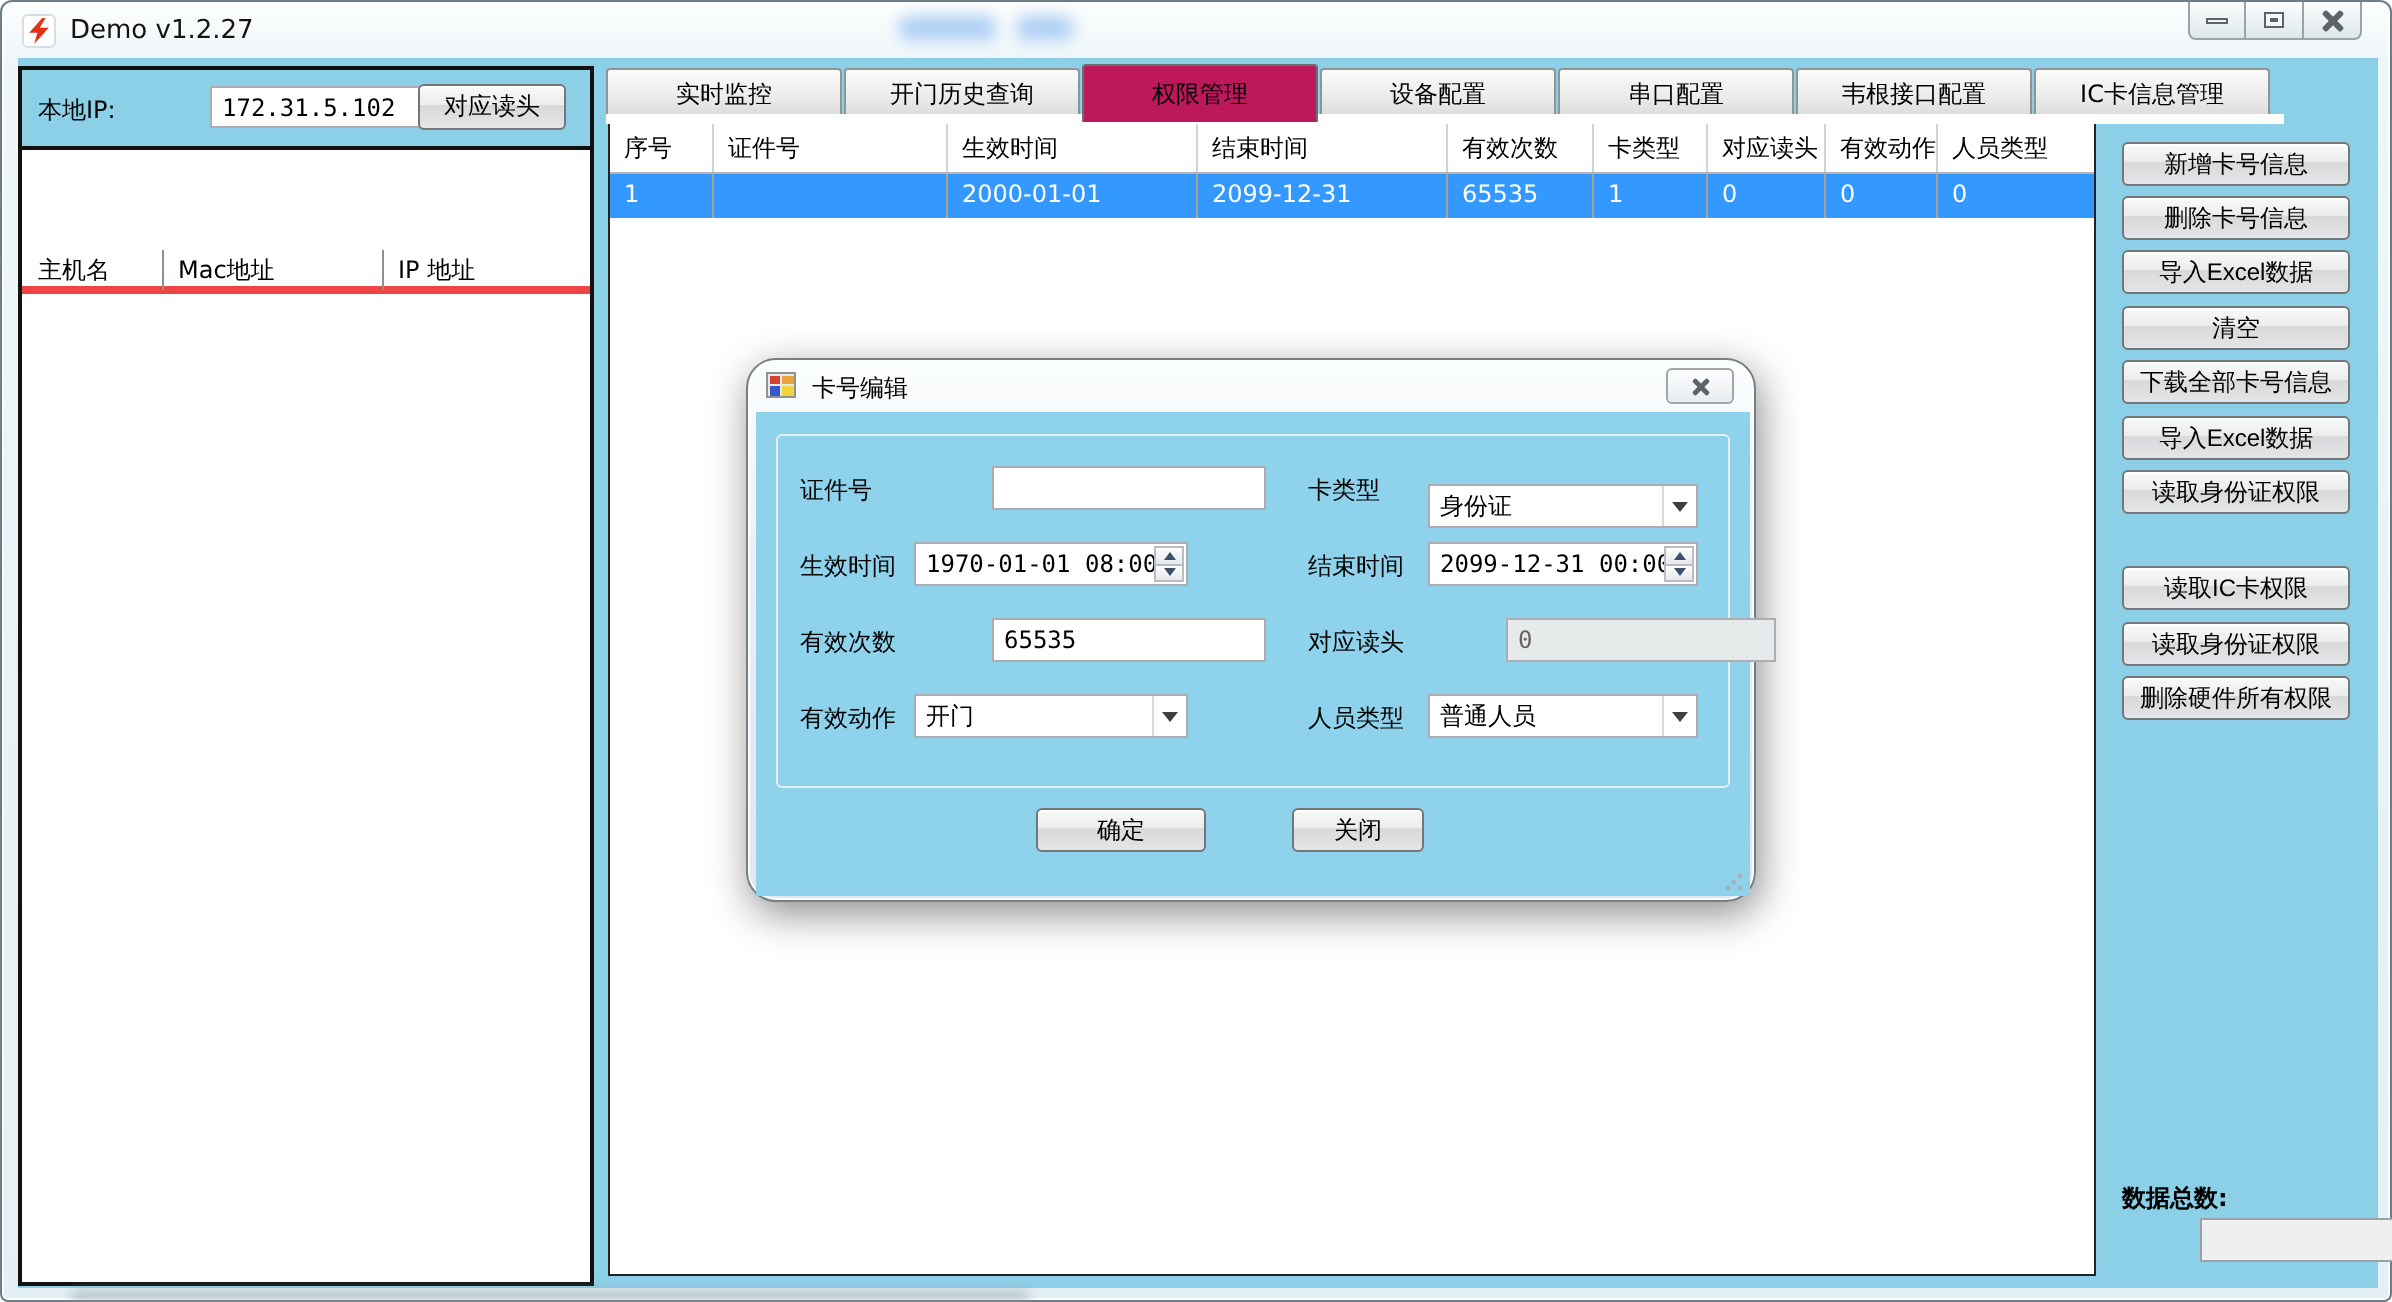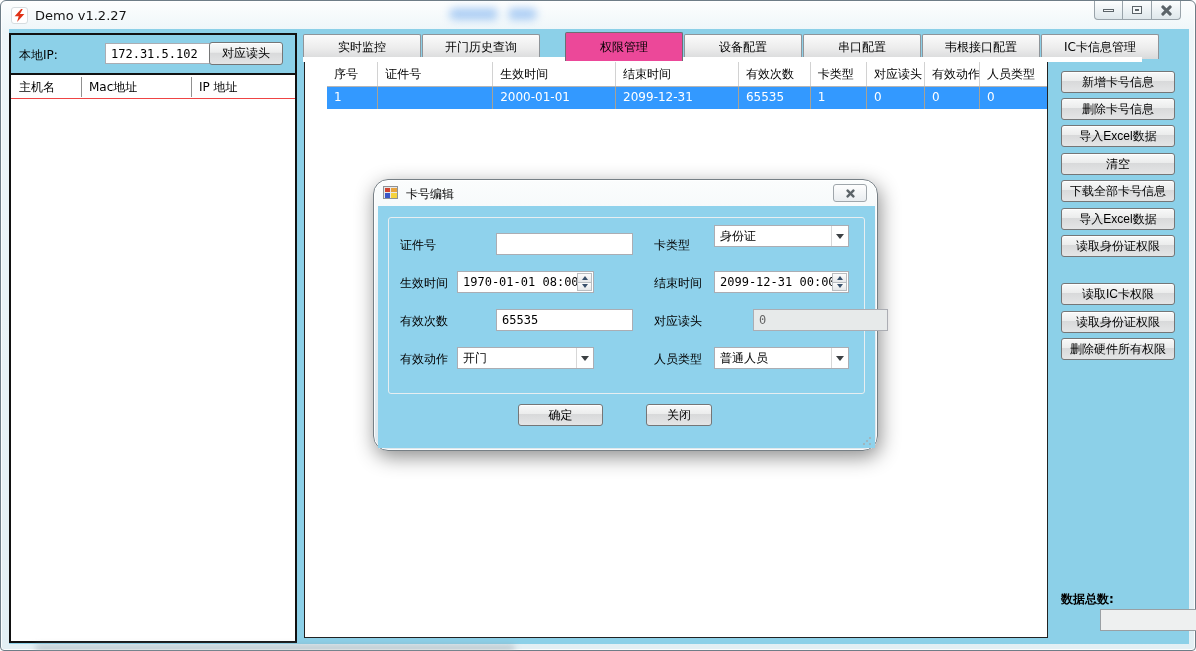--- a/index.html
+++ b/index.html
@@ -35,40 +35,40 @@
 
   
   .client { position:absolute; left:8px; top:28px; width:1180px; height:615px; background:#8CD0E8; }
 
   
   .left-panel { position:absolute; left:0; top:4px; width:288px; height:610px; border:2px solid #111; background:#8CD0E8; }
   .lp-label { position:absolute; left:8px; top:12px; }
   .lp-ip { position:absolute; left:55px; top:8px; width:122px; height:21px; border:1px solid #abadb3; background:#fff; font:12px "DejaVu Sans Mono",monospace; padding:0 5px; }
   .lp-search { position:absolute; left:198px; top:7px; width:74px; height:23px; }
   .lp-list { position:absolute; left:0; top:38px; right:0; bottom:0; background:#fff; border-top:2px solid #111; }
-  .lp-header { position:relative; height:24px; border-bottom:1px solid #ef4444; }
+  .lp-header { position:relative; height:24px; border-bottom:4px solid #ef4444;margin-top:48px; }
   .lp-h { position:absolute; top:4px; }
   .lp-h1 { left:8px; } .lp-h2 { left:78px; } .lp-h3 { left:188px; }
   .lp-sep { position:absolute; top:2px; width:1px; height:20px; background:#909090; }
   .lp-s1 { left:70px; } .lp-s2 { left:180px; }
 
   
   .btn7 { border:1px solid #757677; border-radius:3px; color:#000; font-size:12px; text-align:center;
     background:linear-gradient(#f8f9f9, #ebecec 45%, #d8d9da 46%, #e4e5e6);
     box-shadow:inset 0 1px 0 rgba(255,255,255,.9); display:flex; align-items:center; justify-content:center; cursor:default; }
 
   
   .tabs { position:absolute; left:294px; top:5px; display:flex; gap:1px; height:25px; }
   .tab { width:118px; height:25px; border:1px solid #8f9499; border-bottom:none; border-radius:2px 2px 0 0;
     background:linear-gradient(#fbfbfb,#ececec 55%,#d9dadb); display:flex; align-items:center; justify-content:center; }
-  .tab.active { height:29px; margin-top:-2px; background:#ec4899; border:1px solid #6a6f74; border-bottom:none; z-index:3;margin-left:24px; }
+  .tab.active { height:29px; margin-top:-2px; background:#be185d; border:1px solid #6a6f74; border-bottom:none; z-index:3; }
   .tab-strip-base { position:absolute; left:294px; top:28px; width:839px; height:5px; background:#fff; z-index:2; }
 
   
-  .grid { position:absolute; left:295px; top:32px; width:744px; height:577px; background:#fff; border:1px solid #222; z-index:1;padding-left:22px; }
+  .grid { position:absolute; left:295px; top:32px; width:744px; height:577px; background:#fff; border:1px solid #222; z-index:1; }
   .g-head { display:flex; height:25px; border-bottom:1px solid #b5b5b5; }
   .g-hcell { padding:4px 0 0 7px; border-right:1px solid #d2d2d2; overflow:hidden; white-space:nowrap; }
   .g-row { display:flex; height:22px; background:#3399FF; color:#fff; }
   .g-cell { padding:3px 0 0 7px; border-right:1px solid #a9a293; overflow:hidden; white-space:nowrap; }
   .c0{width:52px;} .c1{width:117px;} .c2{width:125px;} .c3{width:125px;} .c4{width:73px;}
   .c5{width:57px;} .c6{width:59px;} .c7{width:56px;} .c8{width:68px;}
   .g-hcell.c8, .g-cell.c8 { border-right:none; }
 
   
   .rp-btn { position:absolute; left:1052px; width:114px; height:22px; }
@@ -218,21 +218,21 @@
             <span class="glyph-x"></span>
           </div>
       </div>
       <div class="dlg-body">
         <div class="dlg-group"></div>
 
         <span class="f-label" style="left:22px; top:31px">证件号</span>
         <input class="f-input" style="left: 79px; top: 27px; width: 137px;" value="">
 
         <span class="f-label" style="left:276px; top:31px">卡类型</span>
-        <div class="combo" style="left:336px; top:19px; width:135px">
+        <div class="combo" style="left:336px; top:36px; width:135px">
           <span>身份证</span>
           <span class="arrow-zone">
               <i class="tri-down"></i>
             </span>
         </div>
 
         <span class="f-label" style="left:22px; top:69px">生效时间</span>
         <div class="dtp" style="left:79px; top:65px; width:137px">
           <span>1970-01-01 08:00</span>
           <span class="spinner">

